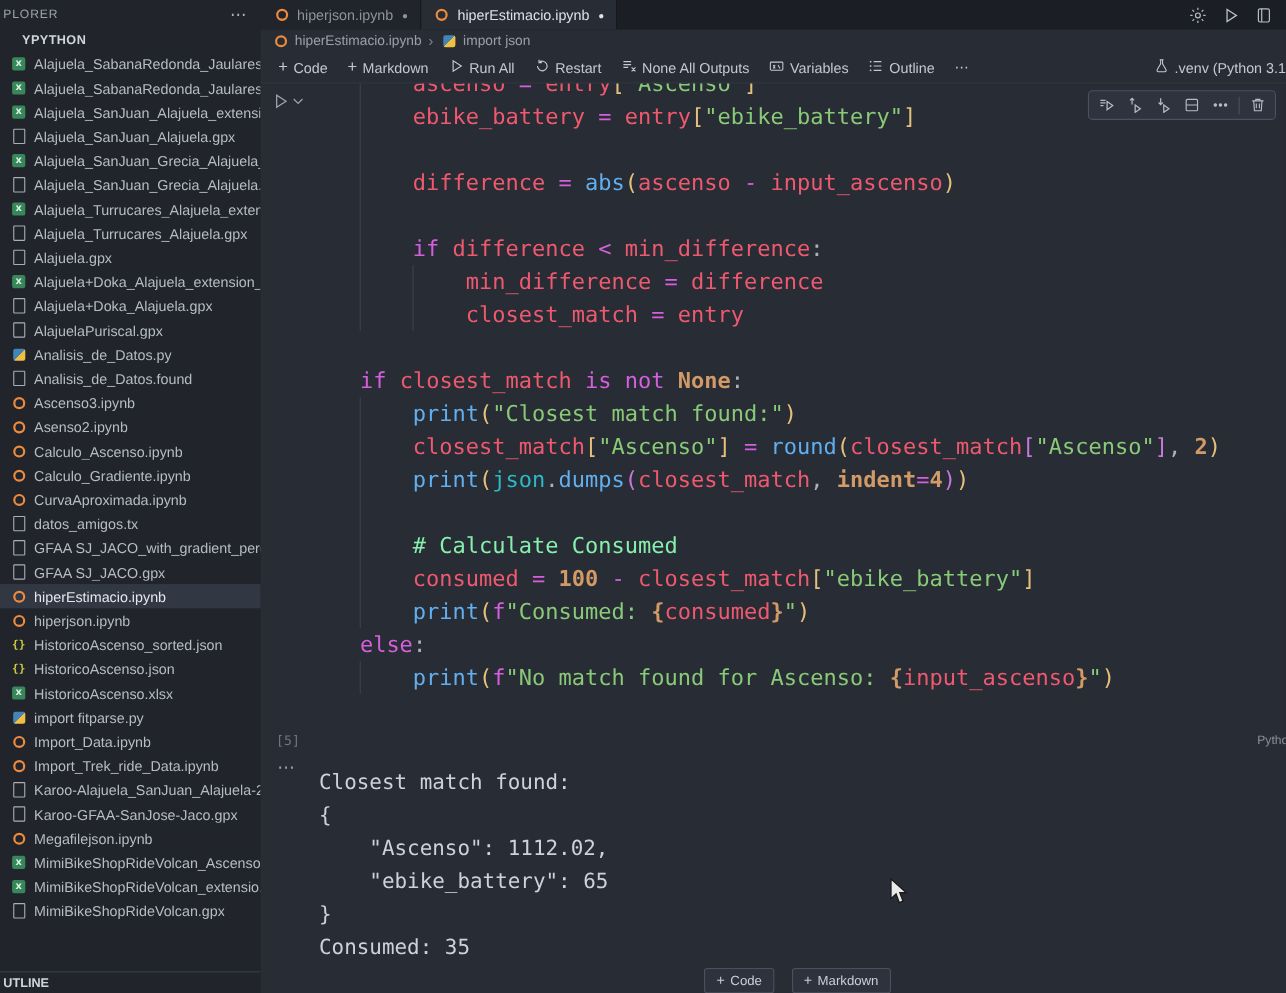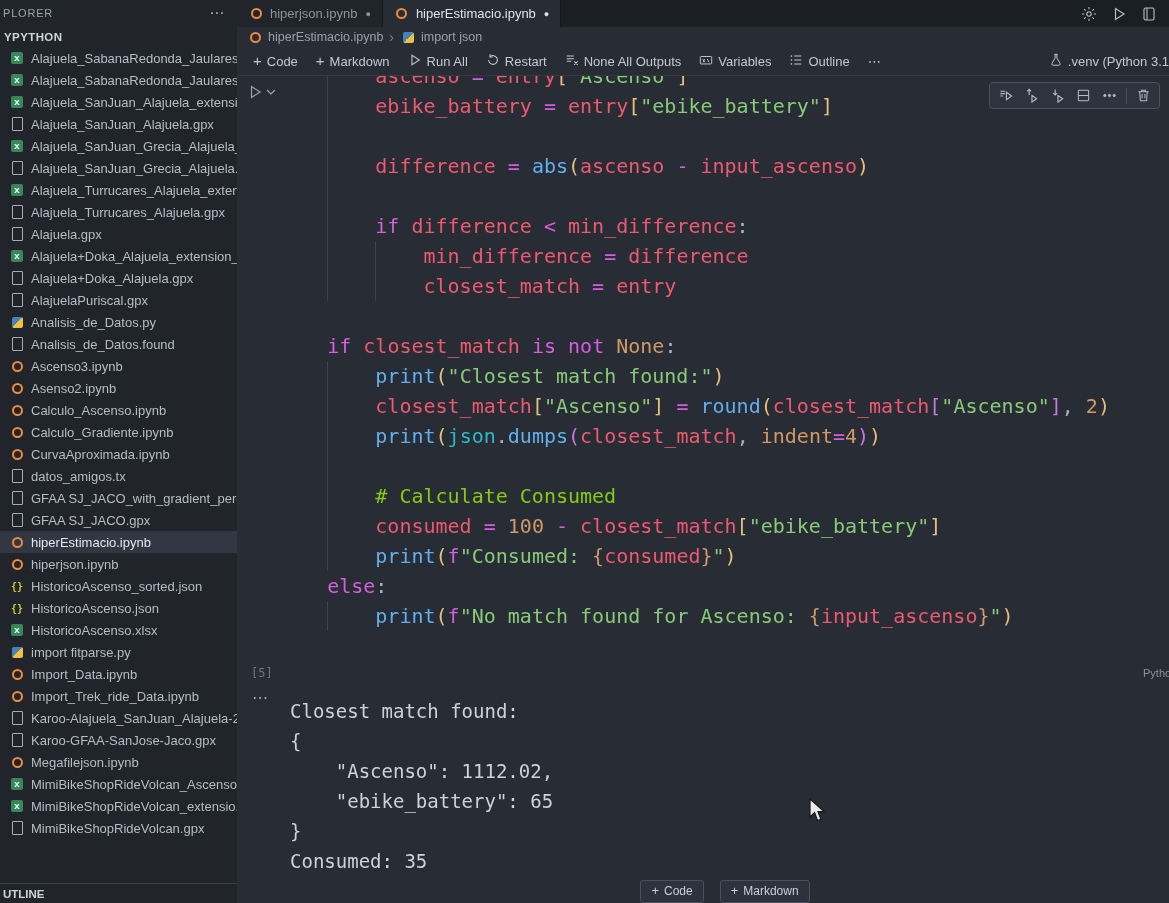--- a/index.html
+++ b/index.html
@@ -6,21 +6,21 @@
   html,body { width:1169px; height:903px; overflow:hidden; background:#282c34;
               font-family:"Liberation Sans","DejaVu Sans",sans-serif; }
   .app { position:relative; width:1169px; height:903px; }
 
   
   .sidebar { position:absolute; left:0; top:0; width:237px; height:100%;
              background:#21252b; color:#b8bec8; z-index:3; overflow:hidden; }
   .sb-header { height:26px; display:flex; align-items:center; padding:0 12px 0 3px;
                font-size:11px; letter-spacing:.8px; color:#9da3ad; }
   .sb-header .more { margin-left:auto; font-size:15px; color:#aeb4be; cursor:pointer; }
-  .sb-section { height:21px; display:flex; align-items:center; padding-left:4px;
+  .sb-section { height:21px; display:flex; align-items:center; padding-left:20px;
                 font-size:11.5px; font-weight:bold; letter-spacing:.4px; color:#d0d5dd; cursor:pointer; }
   .file-list { position:absolute; top:47px; left:0; right:0; }
   .file-row { height:22px; display:flex; align-items:center; padding-left:9px;
               font-size:13px; color:#b6bcc6; cursor:pointer; white-space:nowrap; overflow:hidden; }
   .file-row.selected { background:#323843; color:#e3e7ed; }
   .file-label { margin-left:6px; overflow:hidden; text-overflow:clip; }
   .sb-outline { position:absolute; bottom:0; left:0; right:0; height:20px;
                 border-top:1px solid #3a3f48; display:flex; align-items:center;
                 padding-left:3px; font-size:11.5px; font-weight:bold; color:#d0d5dd;
                 background:#21252b; cursor:pointer; }
@@ -79,24 +79,24 @@
   .code-lines { position:absolute; left:42px; top:-15px;
                 font:20px/30px "DejaVu Sans Mono",monospace; white-space:pre; }
   .code-line { position:relative; height:30px; }
   .indent-guide { position:absolute; top:0; bottom:0; width:1px; background:#3b4150; }
 
   .tk-w { color:#abb2bf; } .tk-p { color:#abb2bf; }
   .tk-v { color:#ef596f; }
   .tk-k,.tk-o { color:#d55fde; }
   .tk-f { color:#61afef; }
   .tk-s { color:#89ca78; }
-  .tk-n,.tk-a,.tk-fs { color:#d19a66; }
+  .tk-n,.tk-a,.tk-fs { color:#d19a66;font-weight:bold; }
   .tk-b { color:#e5c07b; }
   .tk-b2 { color:#c678dd; }
-  .tk-c { color:#84cc16;text-align:right; }
+  .tk-c { color:#86efac;text-align:right; }
   .tk-m { color:#2bbac5; }
 
   .cell-toolbar { position:absolute; top:6px; right:9px; height:27px;
                   background:#2e333d; border:1px solid #4a5160; border-radius:4px;
                   display:flex; align-items:center; gap:3px; padding:0 4px; color:#b6bcc7; z-index:4; }
   .ct-btn { width:23px; height:23px; display:flex; align-items:center;
             justify-content:center; border-radius:3px; cursor:pointer; }
   .ct-btn svg { stroke:#b6bcc7; }
   .ct-sep { width:1px; height:16px; background:#4a5160; margin:0 2px; }
 

